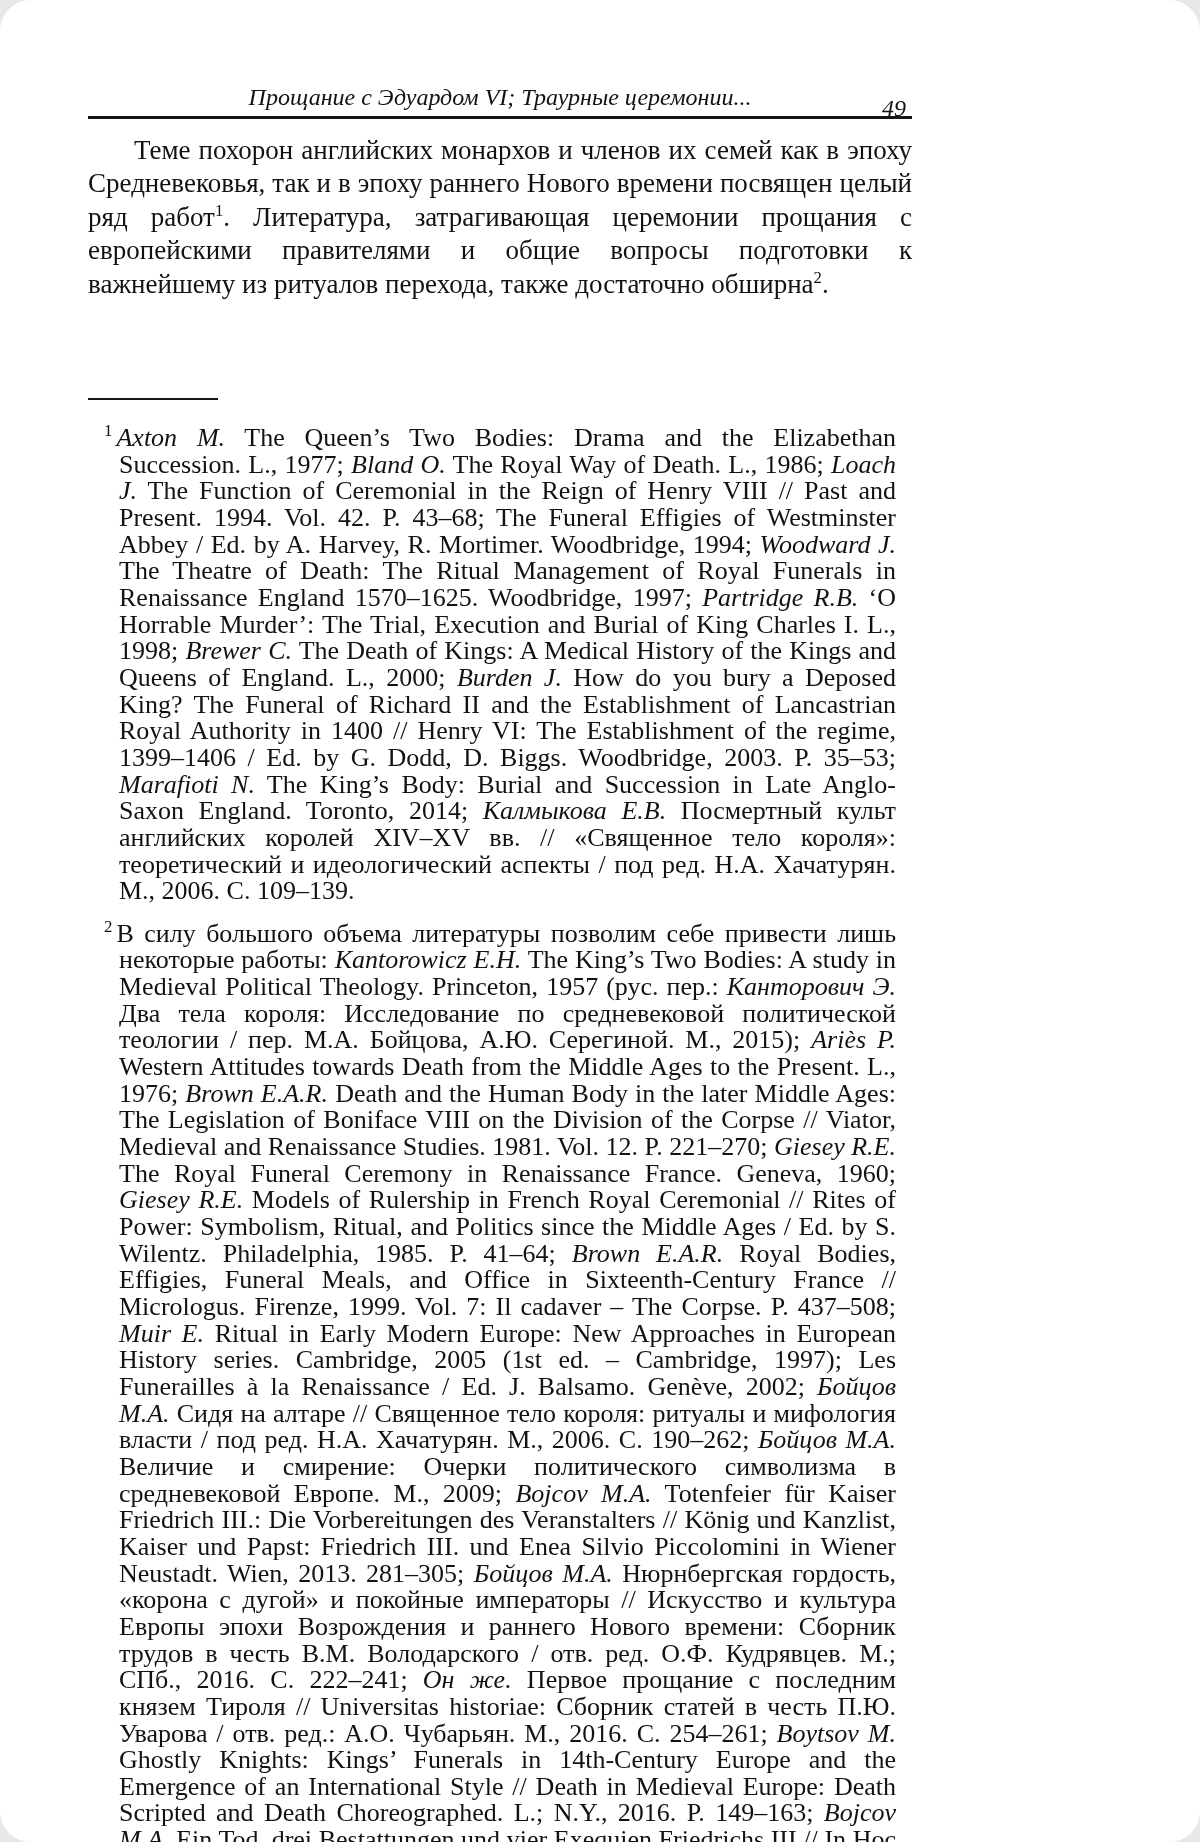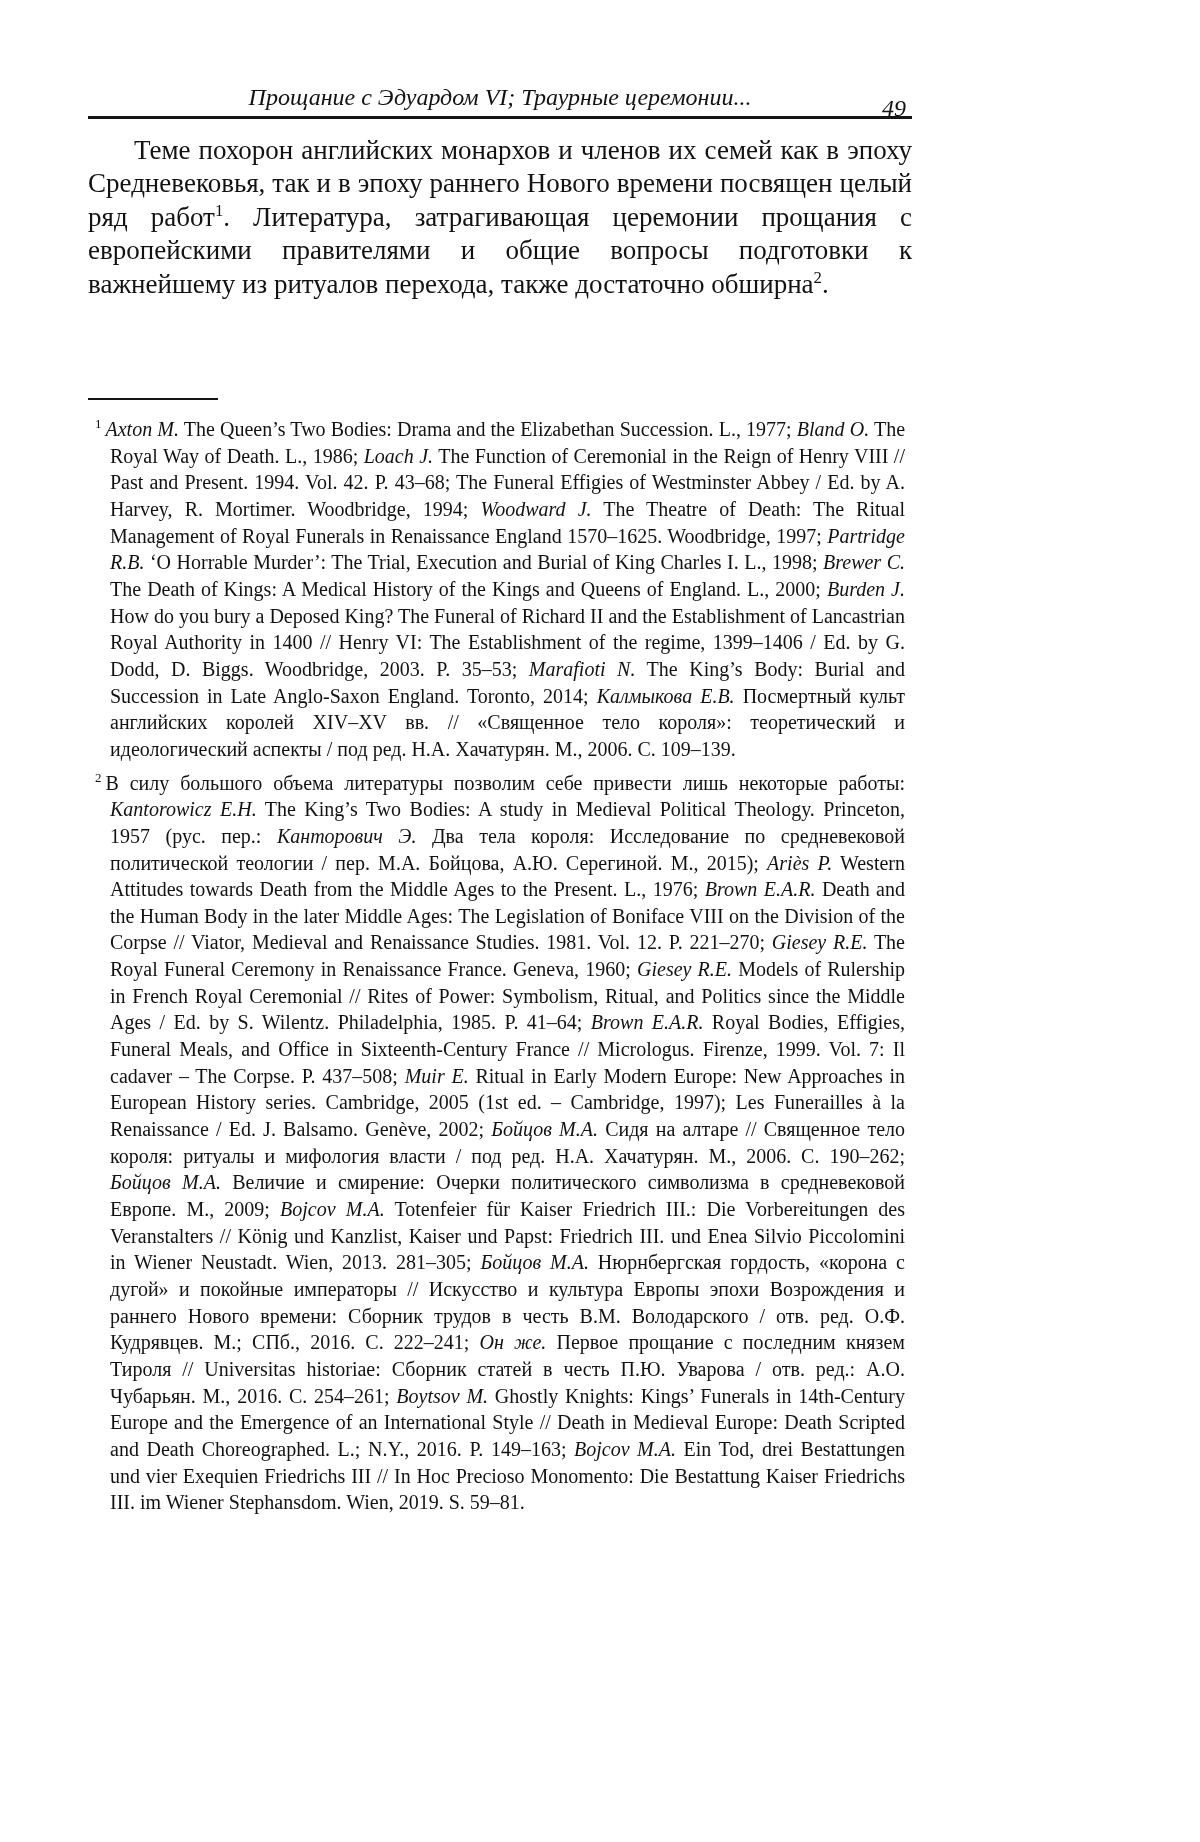--- a/index.html
+++ b/index.html
@@ -5,20 +5,21 @@
   html, body { margin: 0; padding: 0; background: #e8e8e8; }
   .page {
     position: relative;
     width: 1200px;
     height: 1842px;
     background: #ffffff;
     color: #121212;
     font-family: "Liberation Serif", "DejaVu Serif", serif;
     overflow: hidden;
     margin: 0 auto;
+    border-radius: 31px;
   }
   .column {
     position: absolute;
     left: 88px;
     top: 0;
     width: 824px;
   }
   .running-head {
     position: relative;
     margin-top: 82px;
@@ -64,22 +65,22 @@
     height: 2px;
     background: #151515;
   }
   .footnotes {
     position: absolute;
     left: 0;
     top: 409px;
     width: 824px;
   }
   .footnote {
-    margin: 7px;
-    font-size: 20px;
+    margin: 16px;
+    font-size: 26px;
     line-height: 26.65px;
     text-align: justify;
     padding-left: 15px;
     text-indent: -15px;
   }
   .footnote sup.fn-marker {
     font-size: 0.65em;
     line-height: 0;
     vertical-align: super;
     padding-right: 4px;

